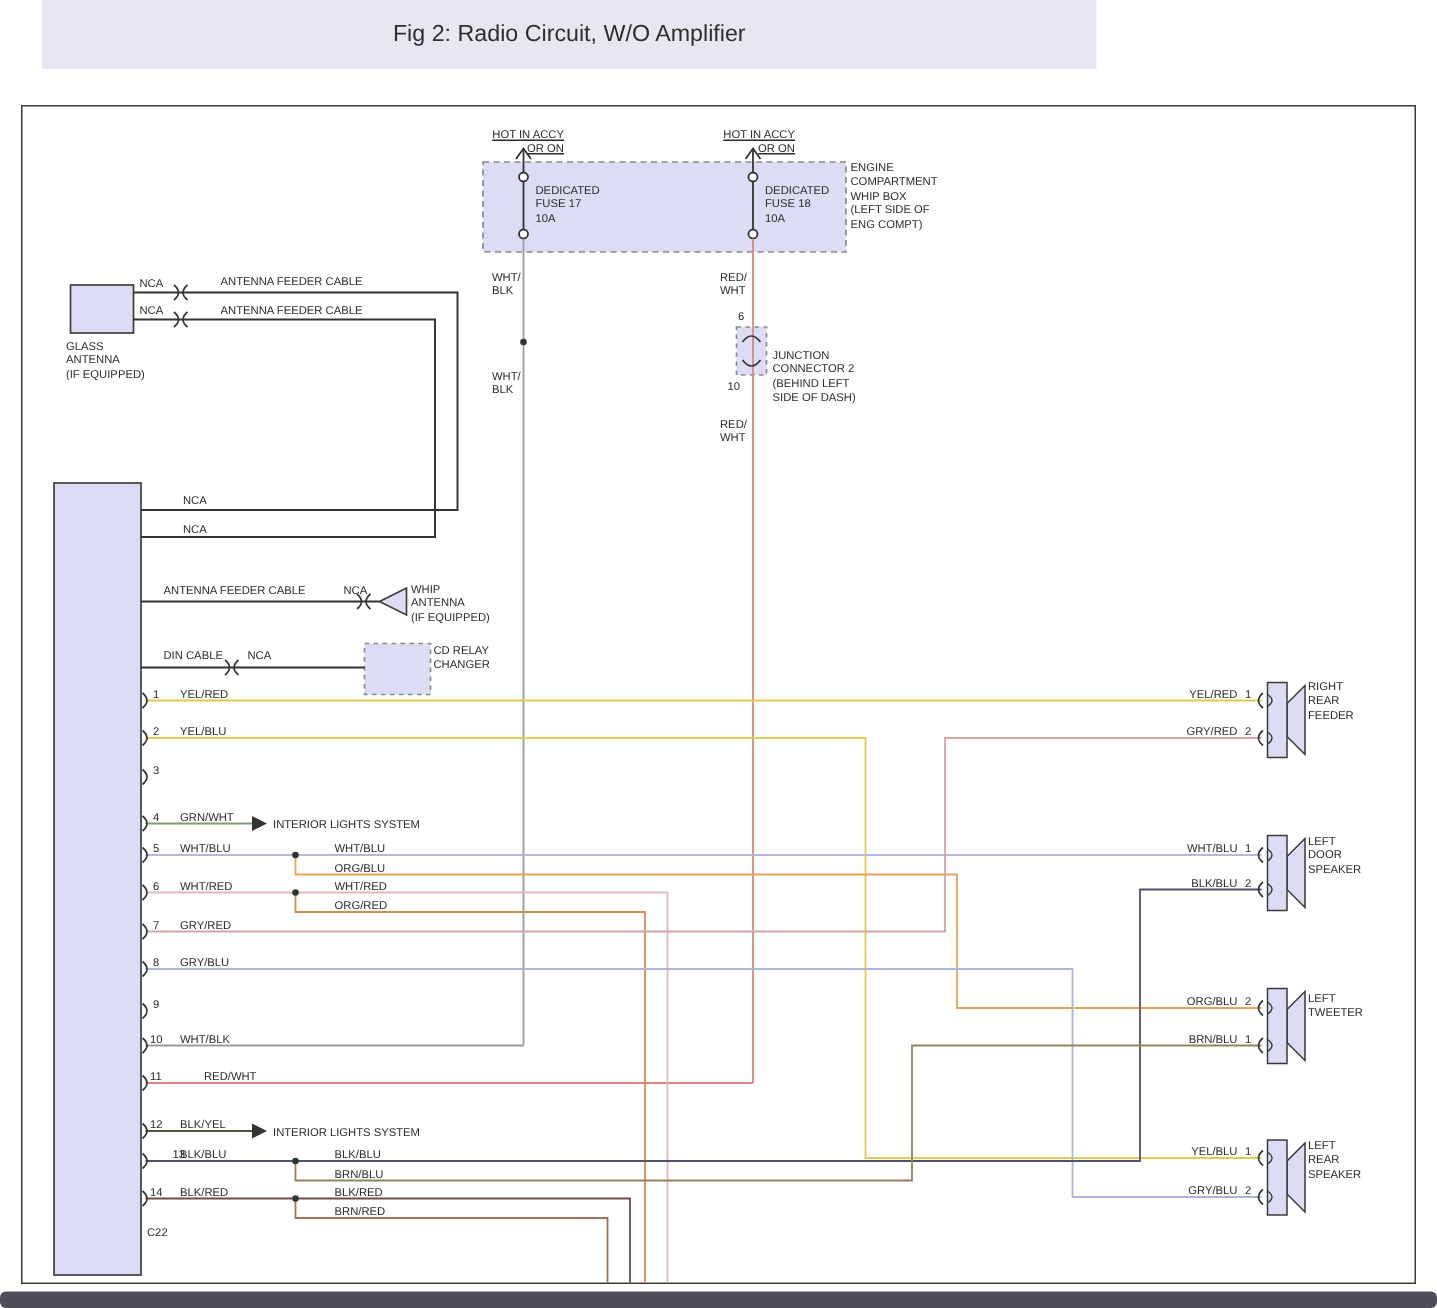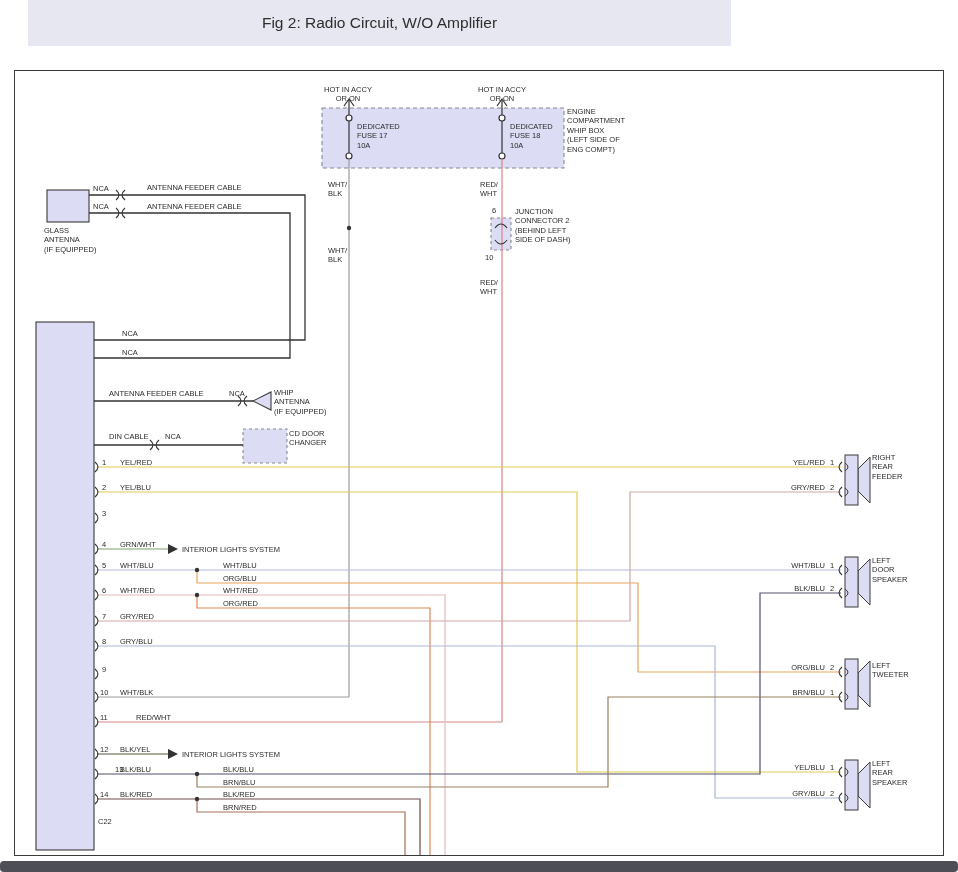--- a/index.html
+++ b/index.html
@@ -9,21 +9,21 @@
   .titlebar { position:absolute; left:28px; top:0; width:703px; height:46px;
               background:#e7e7f1; display:flex; align-items:center; justify-content:center; }
   .titlebar .title { font-size:15.5px; color:#2e2e2e; }
 
   .diagram-frame { position:absolute; left:14px; top:70px; width:930px; height:786px;
                    border:1px solid #3a3a3a; background:#fff; }
 
   svg { position:absolute; left:0; top:0; }
 
   .lbl { position:absolute; font-size:7.5px; line-height:1.25; color:#2b2b2b; white-space:pre-line; }
-  .lbl.c { text-align:center; }
+  .lbl.c { text-align:right;text-decoration:underline; }
   .lbl.r { text-align:right; }
   .num { position:absolute; font-size:7.5px; color:#2b2b2b; }
 
   .bottombar { position:absolute; left:0; top:861px; width:958px; height:11px;
                background:#4e4e57; border-radius:4px; }
 </style>
 </head>
 <body>
 
 <div class="titlebar">
@@ -143,21 +143,21 @@
 <div class="lbl" style="left:567px;top:107px">ENGINE
 COMPARTMENT
 WHIP BOX
 (LEFT SIDE OF
 ENG COMPT)</div>
 <div class="lbl" style="left:328px;top:180px">WHT/
 BLK</div>
 <div class="lbl" style="left:480px;top:180px">RED/
 WHT</div>
 <div class="num" style="left:492px;top:206px">6</div>
-<div class="lbl" style="left:515px;top:207px">JUNCTION
+<div class="lbl" style="left:515px;top:232px">JUNCTION
 CONNECTOR 2
 (BEHIND LEFT
 SIDE OF DASH)</div>
 <div class="num" style="left:485px;top:253px">10</div>
 <div class="lbl" style="left:328px;top:246px">WHT/
 BLK</div>
 <div class="lbl" style="left:480px;top:278px">RED/
 WHT</div>
 
 <div class="lbl" style="left:93px;top:184px">NCA</div>
@@ -169,21 +169,21 @@
 (IF EQUIPPED)</div>
 <div class="lbl" style="left:122px;top:329px">NCA</div>
 <div class="lbl" style="left:122px;top:348px">NCA</div>
 <div class="lbl" style="left:109px;top:389px">ANTENNA FEEDER CABLE</div>
 <div class="lbl" style="left:229px;top:389px">NCA</div>
 <div class="lbl" style="left:274px;top:388px">WHIP
 ANTENNA
 (IF EQUIPPED)</div>
 <div class="lbl" style="left:109px;top:432px">DIN CABLE</div>
 <div class="lbl" style="left:165px;top:432px">NCA</div>
-<div class="lbl" style="left:289px;top:429px">CD DOOR
+<div class="lbl" style="left:289px;top:429px">CD RELAY
 CHANGER</div>
 
 <div class="num" style="left:102px;top:458px">1</div>
 <div class="lbl" style="left:120px;top:458px">YEL/RED</div>
 <div class="num" style="left:102px;top:483px">2</div>
 <div class="lbl" style="left:120px;top:483px">YEL/BLU</div>
 <div class="num" style="left:102px;top:509px">3</div>
 <div class="num" style="left:102px;top:540px">4</div>
 <div class="lbl" style="left:120px;top:540px">GRN/WHT</div>
 <div class="lbl" style="left:182px;top:545px">INTERIOR LIGHTS SYSTEM</div>

